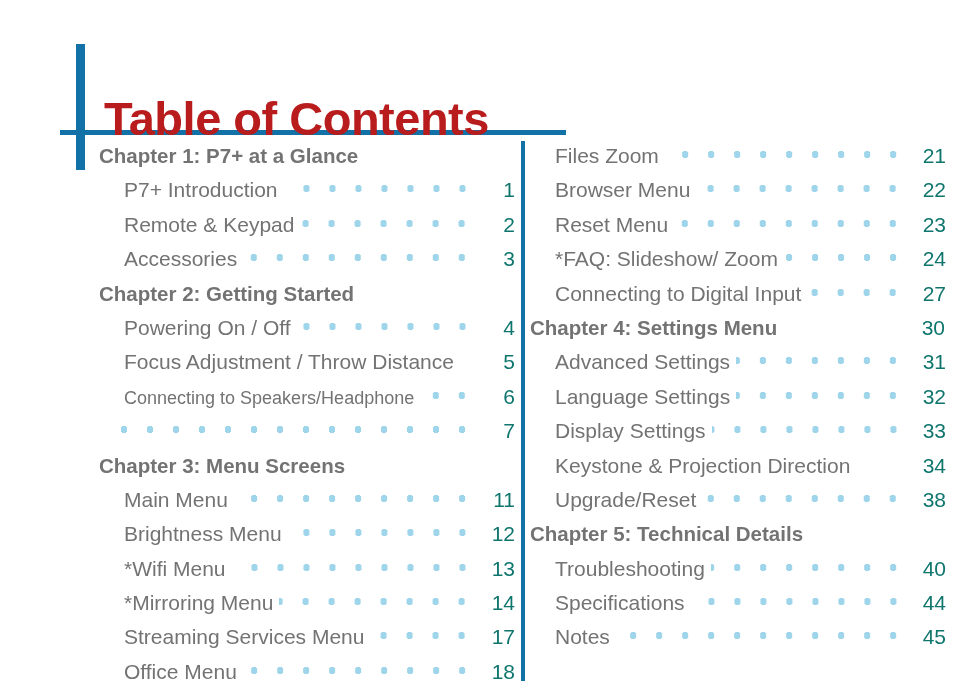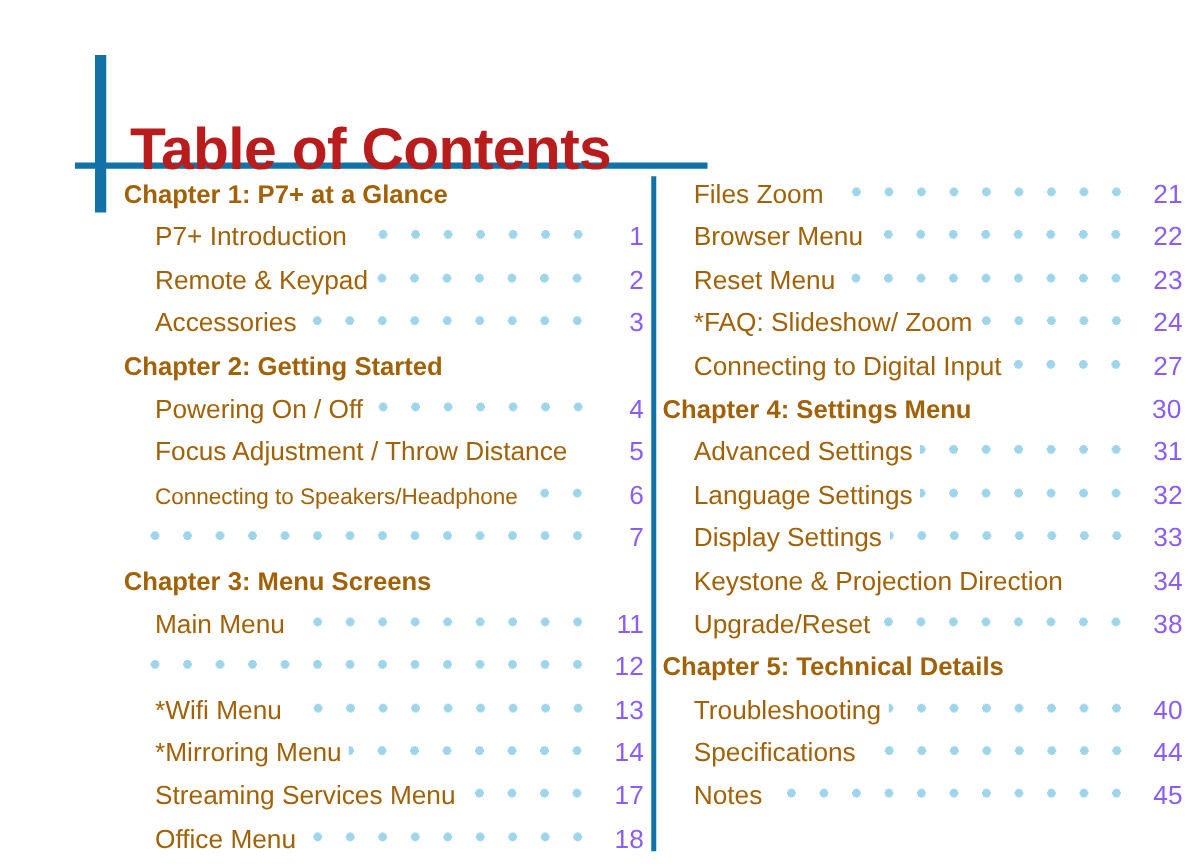--- a/index.html
+++ b/index.html
@@ -83,21 +83,21 @@
     height: 34.4px;
     width: 100%;
     box-sizing: border-box;
   }
 
   .toc-label {
     font-size: 21px;
     line-height: 26px;
     white-space: nowrap;
     flex: 0 0 auto;
-    color: #a16207;
+    color: #737373;
   }
 
   
   .toc-row.chapter .toc-label {
     font-weight: bold;
     font-size: 20.5px;
   }
   .toc-row.chapter {
     margin-left: -1px;
   }
@@ -123,21 +123,21 @@
   }
   .toc-leader.hidden {
     background-image: none;
   }
 
   .toc-page {
     flex: 0 0 34px;
     text-align: right;
     font-size: 21px;
     line-height: 26px;
-    color: #8b5cf6;
+    color: #0f766e;
     white-space: nowrap;
   }
   .toc-row.chapter .toc-page {
     font-weight: normal;
   }
 </style>
 </head>
 <body>
 
 <div id="header-block">
@@ -197,20 +197,21 @@
       <span class="toc-label">Chapter 3: Menu Screens</span>
       <span class="toc-leader hidden"></span>
       <span class="toc-page"></span>
     </div>
     <div class="toc-row entry">
       <span class="toc-label">Main Menu</span>
       <span class="toc-leader"></span>
       <span class="toc-page">11</span>
     </div>
     <div class="toc-row entry">
+      <span class="toc-label">Brightness Menu</span>
       <span class="toc-leader"></span>
       <span class="toc-page">12</span>
     </div>
     <div class="toc-row entry">
       <span class="toc-label">*Wifi Menu</span>
       <span class="toc-leader"></span>
       <span class="toc-page">13</span>
     </div>
     <div class="toc-row entry">
       <span class="toc-label">*Mirroring Menu</span>

